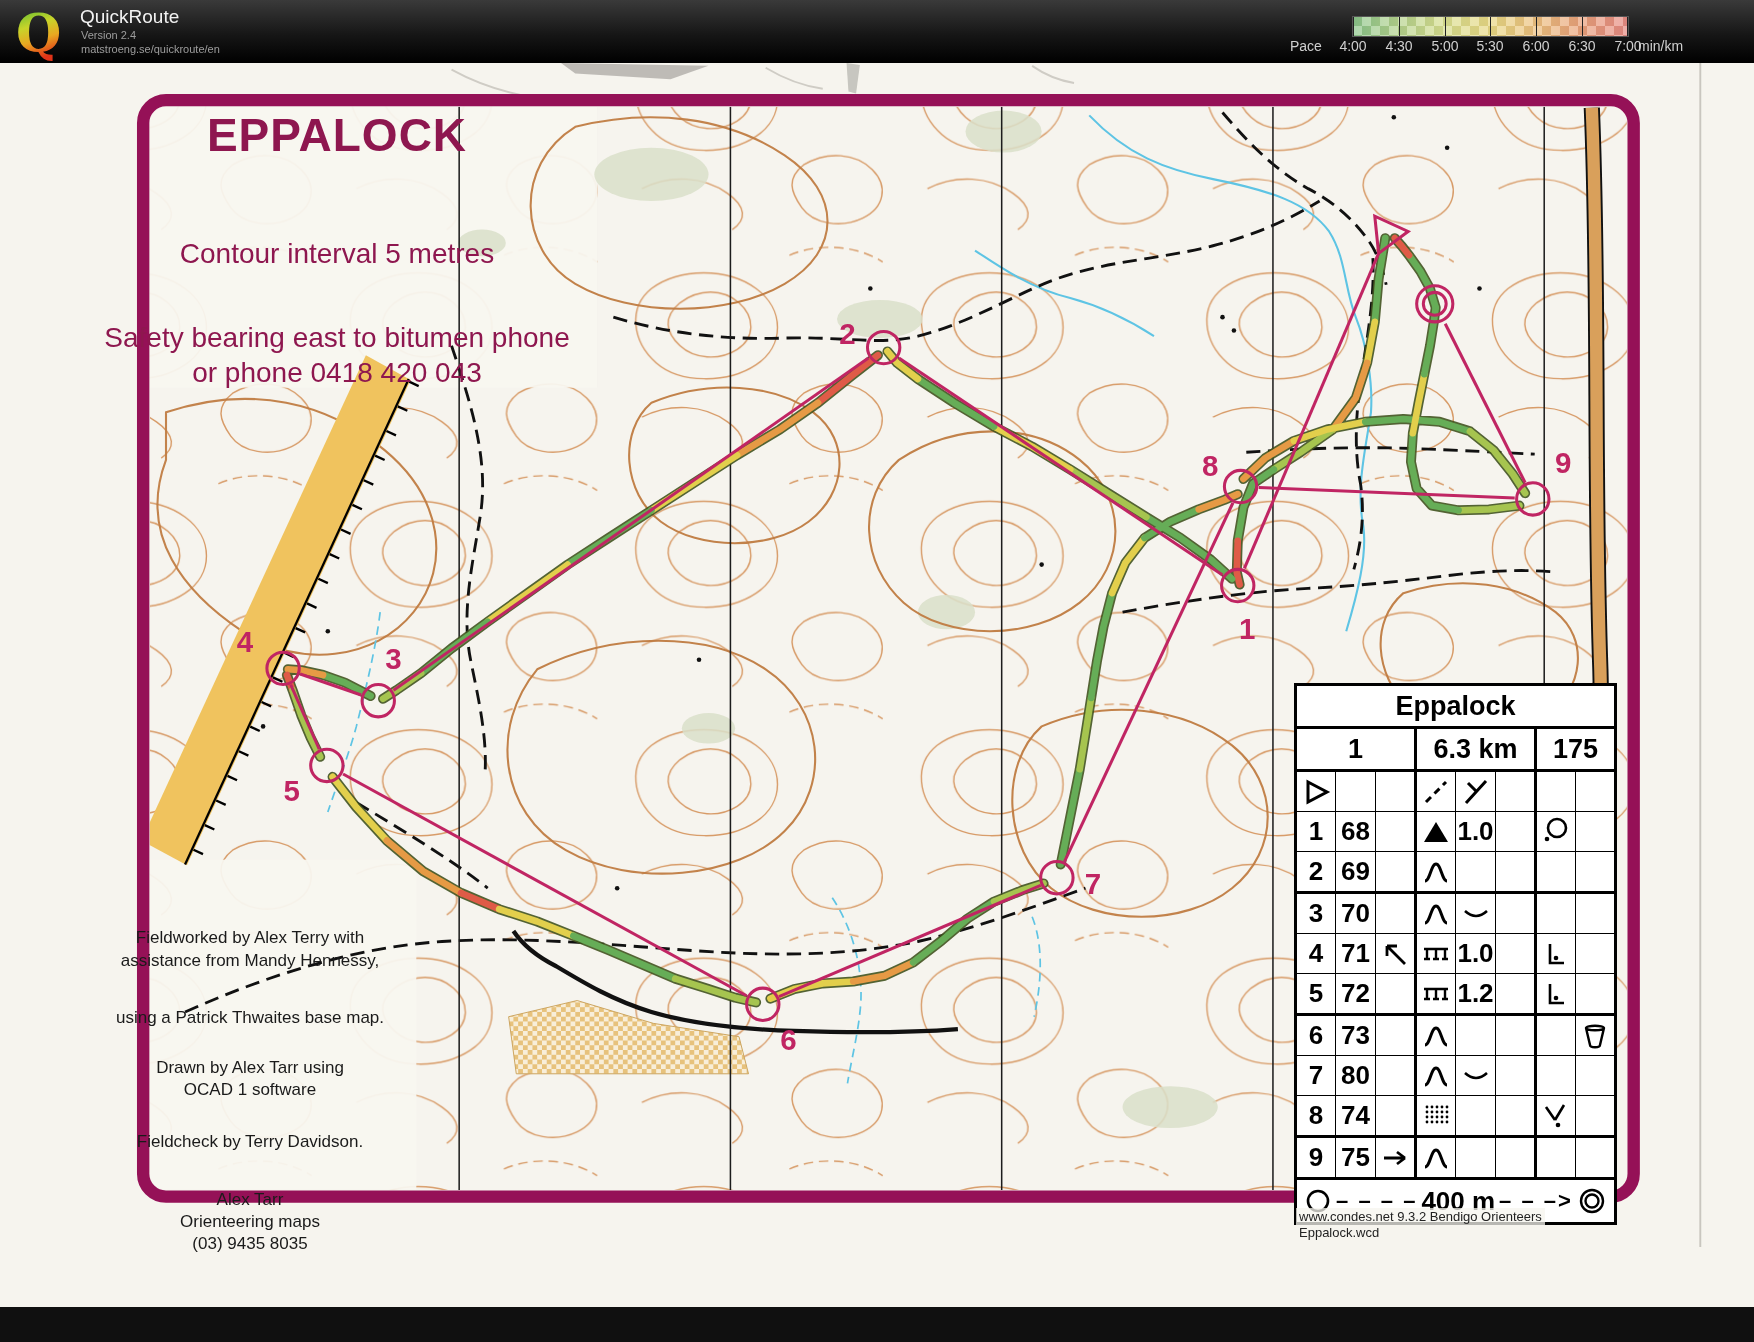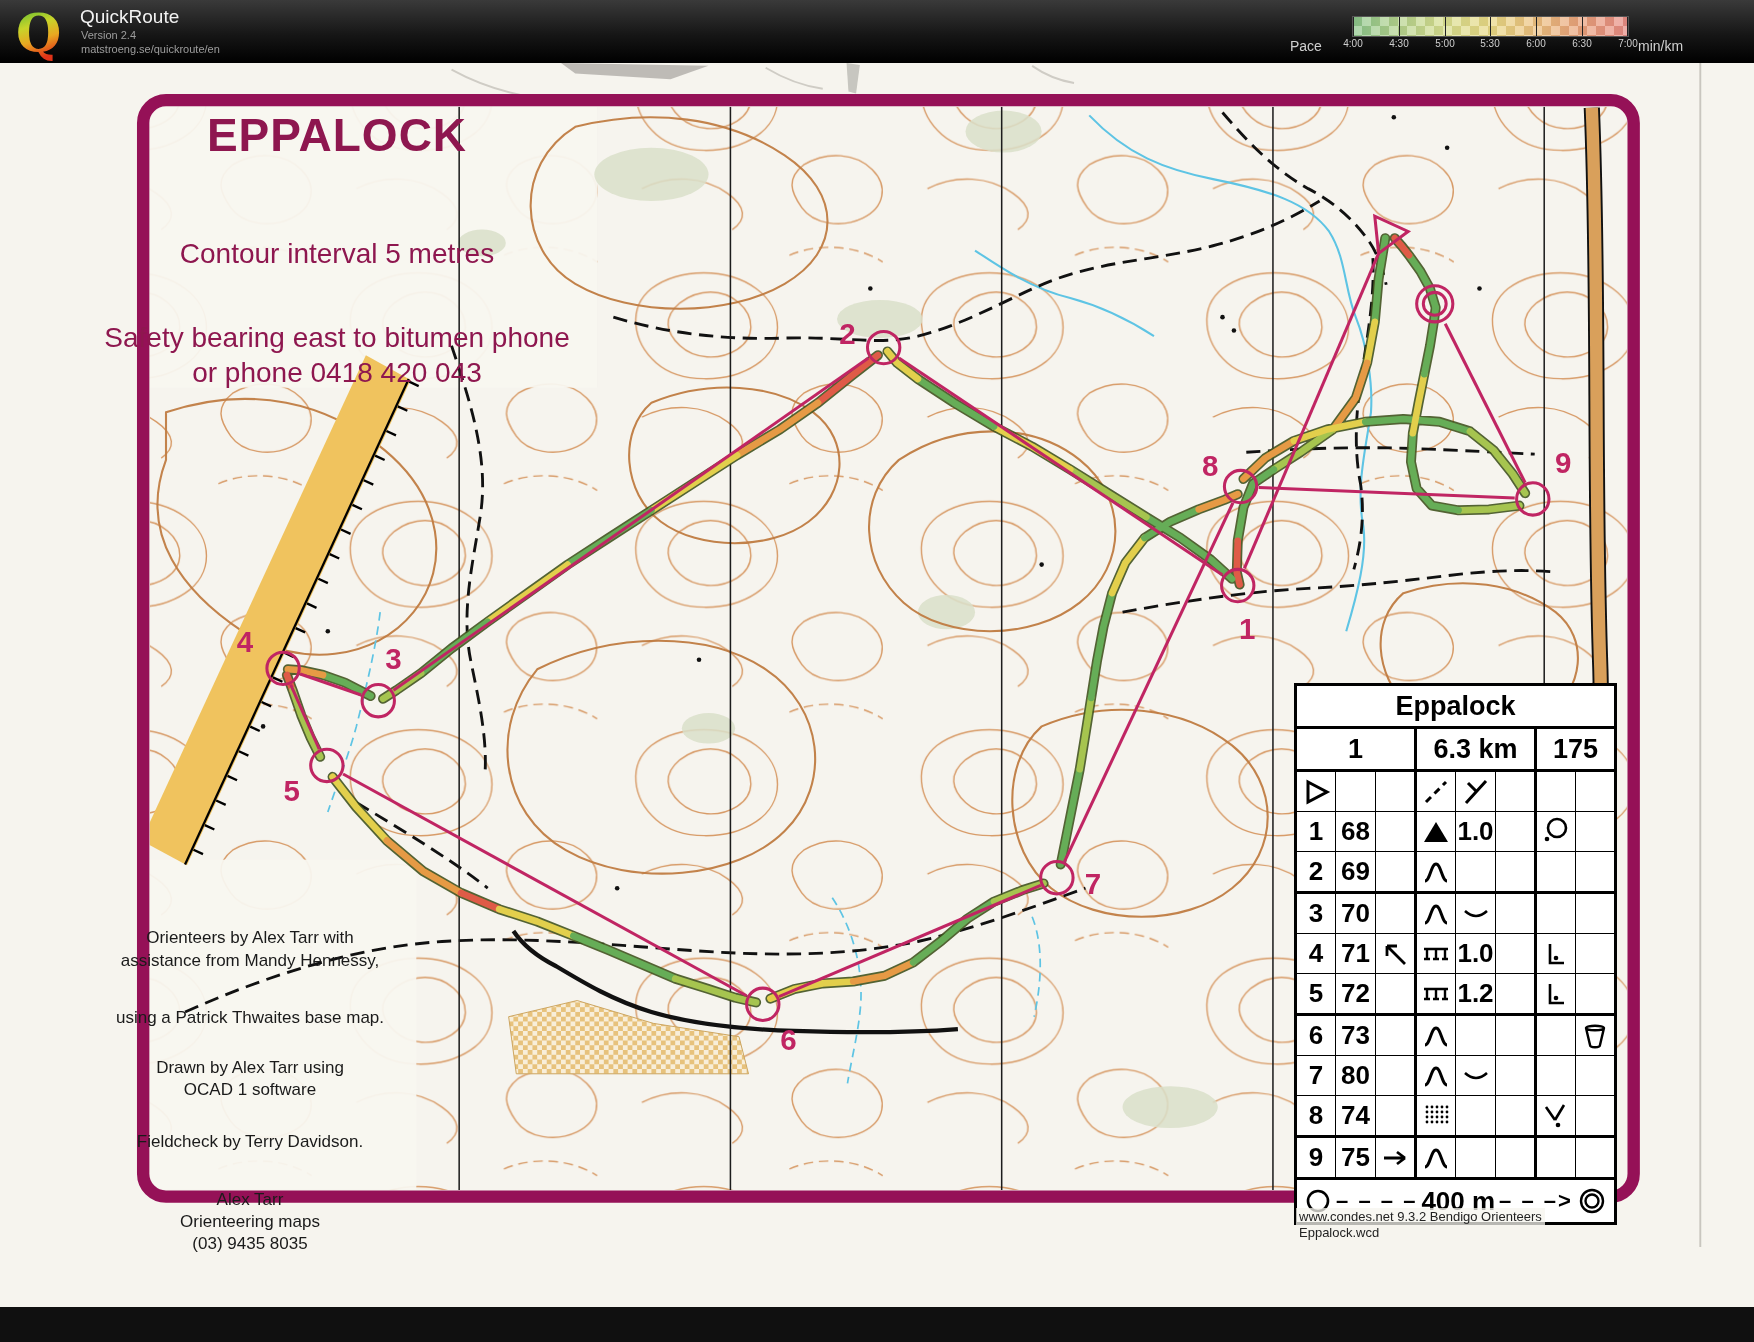--- a/index.html
+++ b/index.html
@@ -11,21 +11,21 @@
   #qlogo{position:absolute;left:14px;top:5px;}
   #appname{position:absolute;left:80px;top:6px;color:#f2f2f2;font-size:19px;}
   #appver{position:absolute;left:81px;top:29px;color:#9d9d9d;font-size:11px;}
   #appurl{position:absolute;left:81px;top:43px;color:#9d9d9d;font-size:11px;}
   #pacebar{position:absolute;left:1353px;top:17px;width:275px;height:19px;
      background:
        repeating-conic-gradient(rgba(255,255,255,.30) 0% 25%, rgba(0,0,0,.05) 0% 50%) 0 0/18px 18px,
        linear-gradient(to right,#8ac48a,#b4d28c,#d8de8e,#e8d884,#ecbf7e,#e9a07a,#e78a84);
      outline:1px solid #555;}
   .ptick{position:absolute;top:0;width:1px;height:19px;background:#222;}
-  .plab{position:absolute;top:38px;width:50px;text-align:center;color:#cfcfcf;font-size:10px;}
+  .plab{position:absolute;top:38px;width:50px;text-align:center;color:#cfcfcf;font-size:14px;}
   #pacelabel{position:absolute;left:1290px;top:38px;color:#cfcfcf;font-size:14px;}
   #paceunit{position:absolute;left:1638px;top:38px;color:#cfcfcf;font-size:14px;}
   
   #paper{position:absolute;left:0;top:63px;width:1754px;height:1244px;background:#f6f4ee;}
   #mapsvg{position:absolute;left:0;top:0;}
   
   .ovl{position:absolute;text-align:center;color:#8e174f;}
   #t-title{left:107px;top:108px;width:460px;font-size:46px;font-weight:bold;letter-spacing:1px;}
   #t-scale{left:107px;top:188px;width:460px;font-size:28px;}
   #t-contour{left:87px;top:238px;width:500px;font-size:28px;}
@@ -310,21 +310,21 @@
 
       <rect x="106" y="102" width="1566" height="1152" rx="24" fill="none" stroke="#951157" stroke-width="13"></rect>
     </svg>
   </div>
 
   <div class="ovl" id="t-title">EPPALOCK</div>
   <div class="ovl" id="t-contour">Contour interval 5 metres</div>
   <div class="ovl" id="t-safe1">Safety bearing east to bitumen phone</div>
   <div class="ovl" id="t-safe2">or phone 0418 420 043</div>
 
-  <div class="cred" style="top:928px">Orienteers by Alex Tarr with</div>
+  <div class="cred" style="top:928px">Fieldworked by Alex Terry with</div>
   <div class="cred" style="top:951px">assistance from Mandy Hennessy,</div>
   <div class="cred" style="top:1008px">using a Patrick Thwaites base map.</div>
   <div class="cred" style="top:1058px">Drawn by Alex Tarr using</div>
   <div class="cred" style="top:1080px">OCAD 1 software</div>
   <div class="cred" style="top:1132px">Fieldcheck by Terry Davidson.</div>
   <div class="cred" style="top:1190px">Alex Tarr</div>
   <div class="cred" style="top:1212px">Orienteering maps</div>
   <div class="cred" style="top:1234px">(03) 9435 8035</div>
 
   <div id="card">

